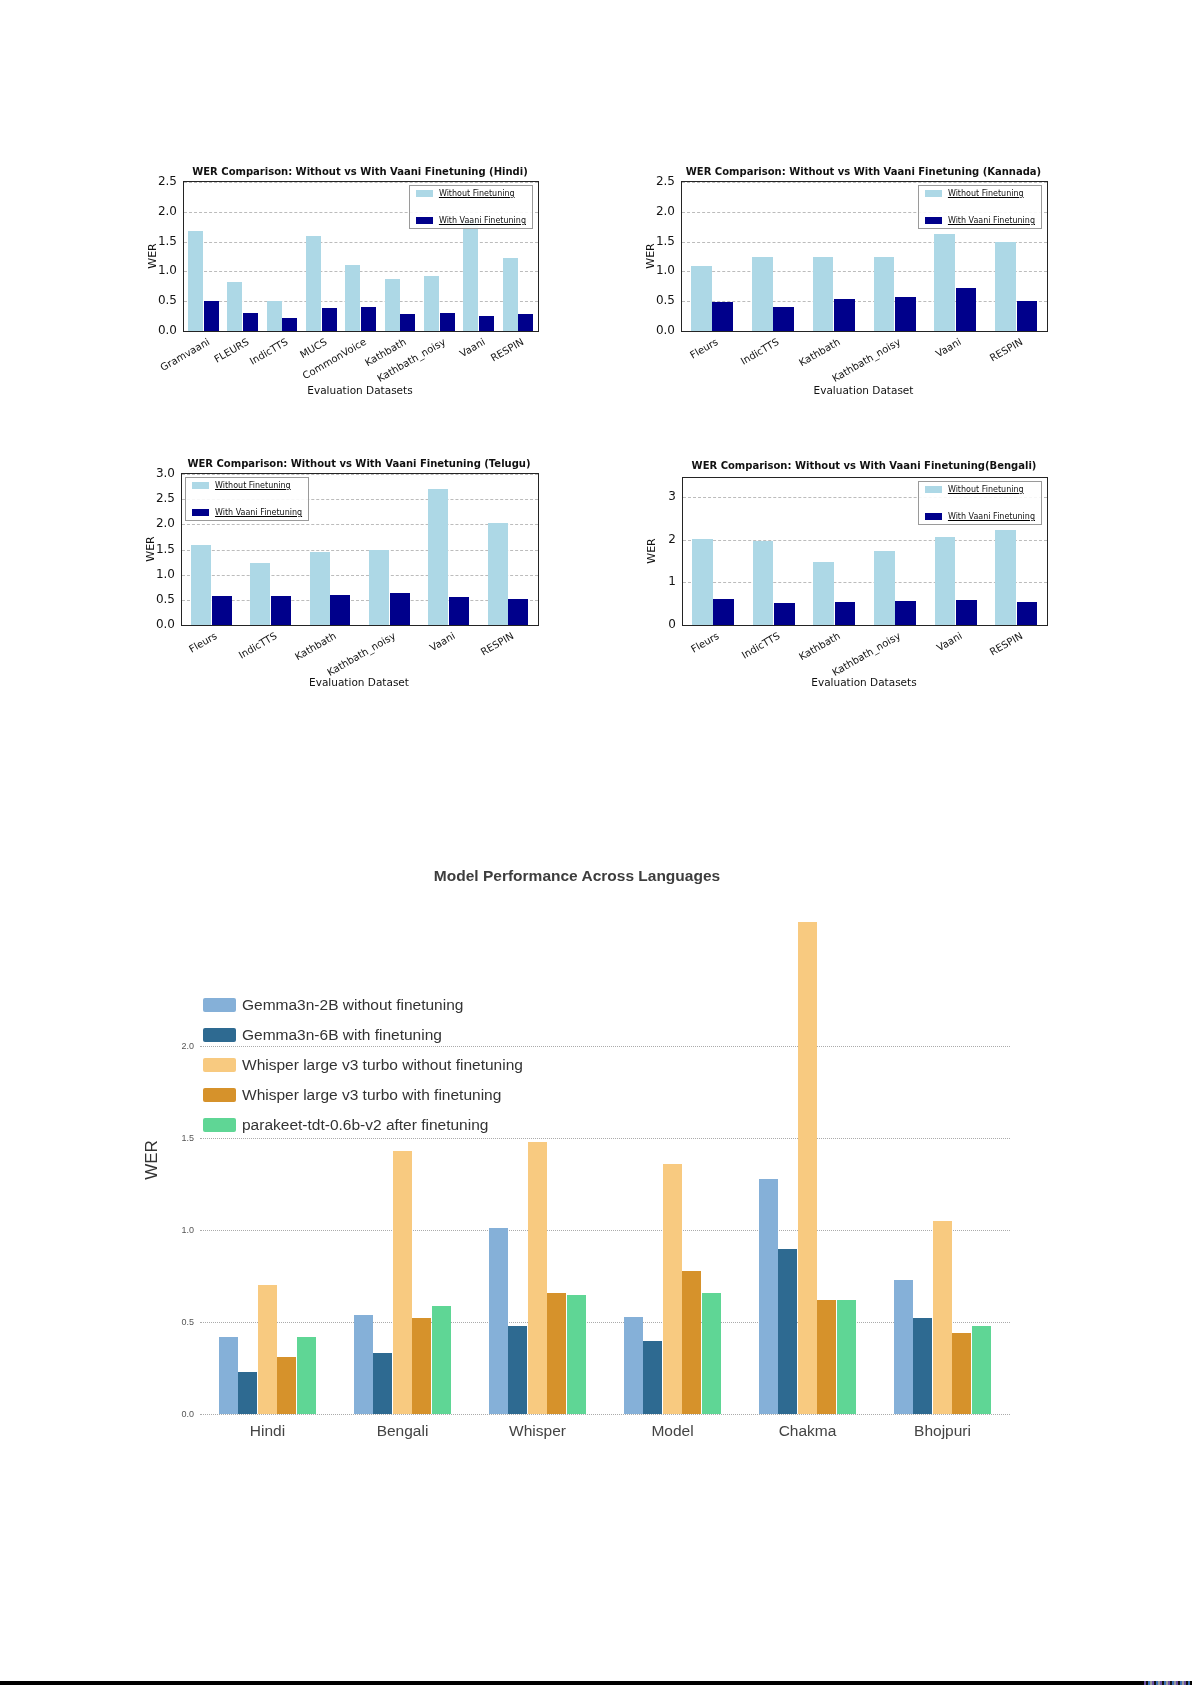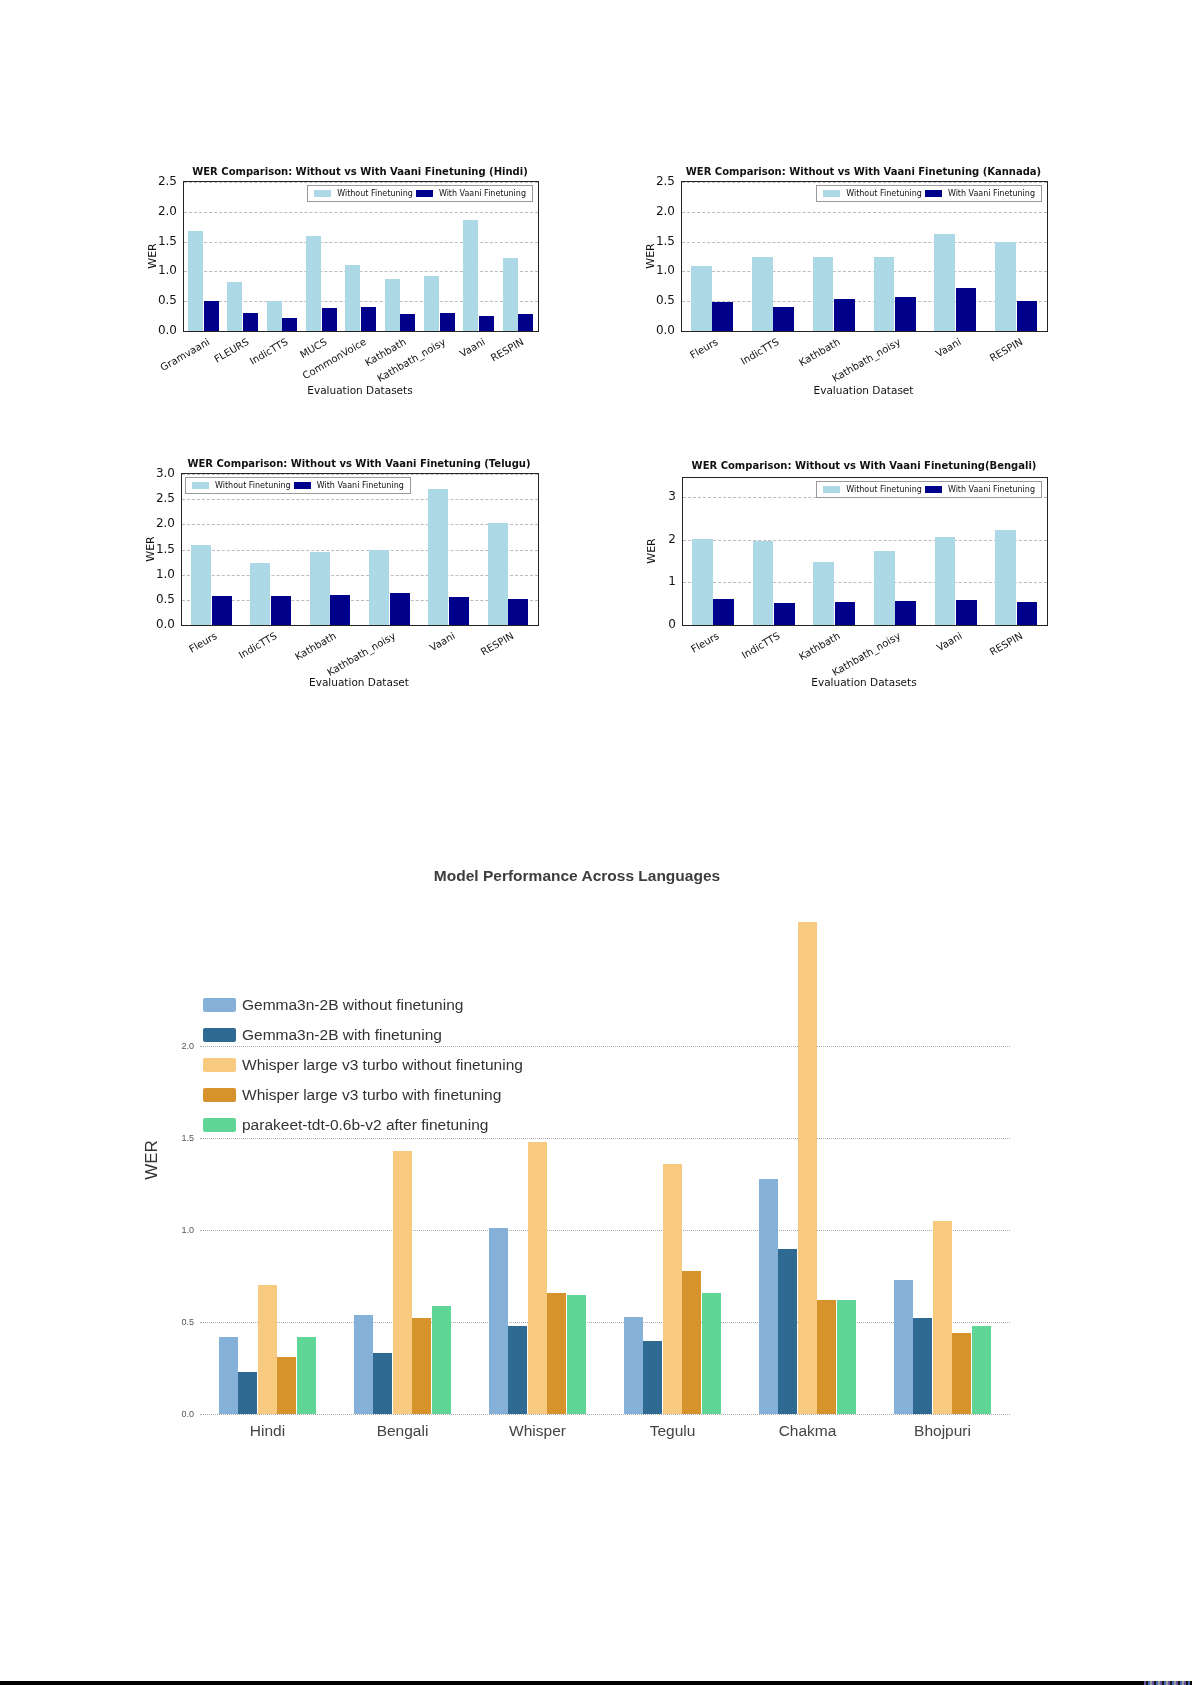--- a/index.html
+++ b/index.html
@@ -15,21 +15,21 @@
   .small .plot{border:1px solid #242424;}
   .grid{position:absolute;left:0;width:100%;height:0;border-top:1px dashed #bcbcbc;}
   .big .grid{border-top:1px dotted #ababab;}
   .bar{position:absolute;bottom:0;}
   .ytick{position:absolute;transform:translateY(-50%);font-size:12px;color:#141414;white-space:nowrap;}
   .big .ytick{font-size:9px;color:#555;font-family:"Liberation Sans",sans-serif;}
   .cat{position:absolute;font-size:10px;color:#141414;white-space:nowrap;}
   .small .cat{transform:rotate(-30deg);transform-origin:100% 0;}
   .big .cat{transform:translateX(-50%);font-size:15.5px;color:#444;font-family:"Liberation Sans",sans-serif;}
   .legend{position:absolute;z-index:3;}
-  .small .legend{border:1px solid #9a9a9a;background:rgba(255,255,255,.88);padding:3px 6px;display:flex;flex-direction:row;gap:3px;}
+  .small .legend{border:1px solid #9a9a9a;background:rgba(255,255,255,.88);padding:3px 6px;display:flex;flex-direction:column;gap:18px;text-decoration:underline;}
   .big .legend{display:flex;flex-direction:column;gap:12px;}
   .lrow{display:flex;align-items:center;gap:6px;}
   .small .lsw{width:17px;height:7px;flex:0 0 auto;}
   .small .llb{font-size:8px;color:#111;white-space:nowrap;}
   .big .lsw{width:33px;height:14px;border-radius:2px;flex:0 0 auto;}
   .big .llb{font-size:15.5px;color:#333;white-space:nowrap;font-family:"Liberation Sans",sans-serif;}
   .strip{position:absolute;left:0;top:1681px;width:1192px;height:4px;background:#000;}
   .artifact{position:absolute;right:2px;top:0;width:46px;height:4px;
     background:repeating-linear-gradient(90deg,#6a4fa3 0 2px,#111 2px 4px,#3b6fb5 4px 6px,#999 6px 8px);}
 </style>
@@ -274,31 +274,31 @@
         <div class="bar" style="left: 771.862px; width: 18.975px; height: 88.2022px; background: rgb(95, 214, 149);"></div>
       </div>
       <div class="ytick" style="right: 998px; top: 1414px;">0.0</div>
       <div class="ytick" style="right: 998px; top: 1322.12px;">0.5</div>
       <div class="ytick" style="right: 998px; top: 1230.25px;">1.0</div>
       <div class="ytick" style="right: 998px; top: 1138.37px;">1.5</div>
       <div class="ytick" style="right: 998px; top: 1046.49px;">2.0</div>
       <div class="cat" style="left: 267.5px; top: 1422px;">Hindi</div>
       <div class="cat" style="left: 402.5px; top: 1422px;">Bengali</div>
       <div class="cat" style="left: 537.5px; top: 1422px;">Whisper</div>
-      <div class="cat" style="left: 672.5px; top: 1422px;">Tegulu</div>
+      <div class="cat" style="left: 672.5px; top: 1422px;">Model</div>
       <div class="cat" style="left: 807.5px; top: 1422px;">Chakma</div>
       <div class="cat" style="left: 942.5px; top: 1422px;">Bhojpuri</div>
       <div class="legend" style="left: 203px; top: 996px; text-align: right;">
         <div class="lrow">
           <span class="lsw" style="background: rgb(133, 176, 216);"></span>
           <span class="llb">Gemma3n-2B without finetuning</span>
         </div>
         <div class="lrow">
           <span class="lsw" style="background: rgb(46, 106, 145);"></span>
-          <span class="llb">Gemma3n-2B with finetuning</span>
+          <span class="llb">Gemma3n-6B with finetuning</span>
         </div>
         <div class="lrow">
           <span class="lsw" style="background: rgb(248, 202, 128);"></span>
           <span class="llb">Whisper large v3 turbo without finetuning</span>
         </div>
         <div class="lrow">
           <span class="lsw" style="background: rgb(214, 146, 43);"></span>
           <span class="llb">Whisper large v3 turbo with finetuning</span>
         </div>
         <div class="lrow">

